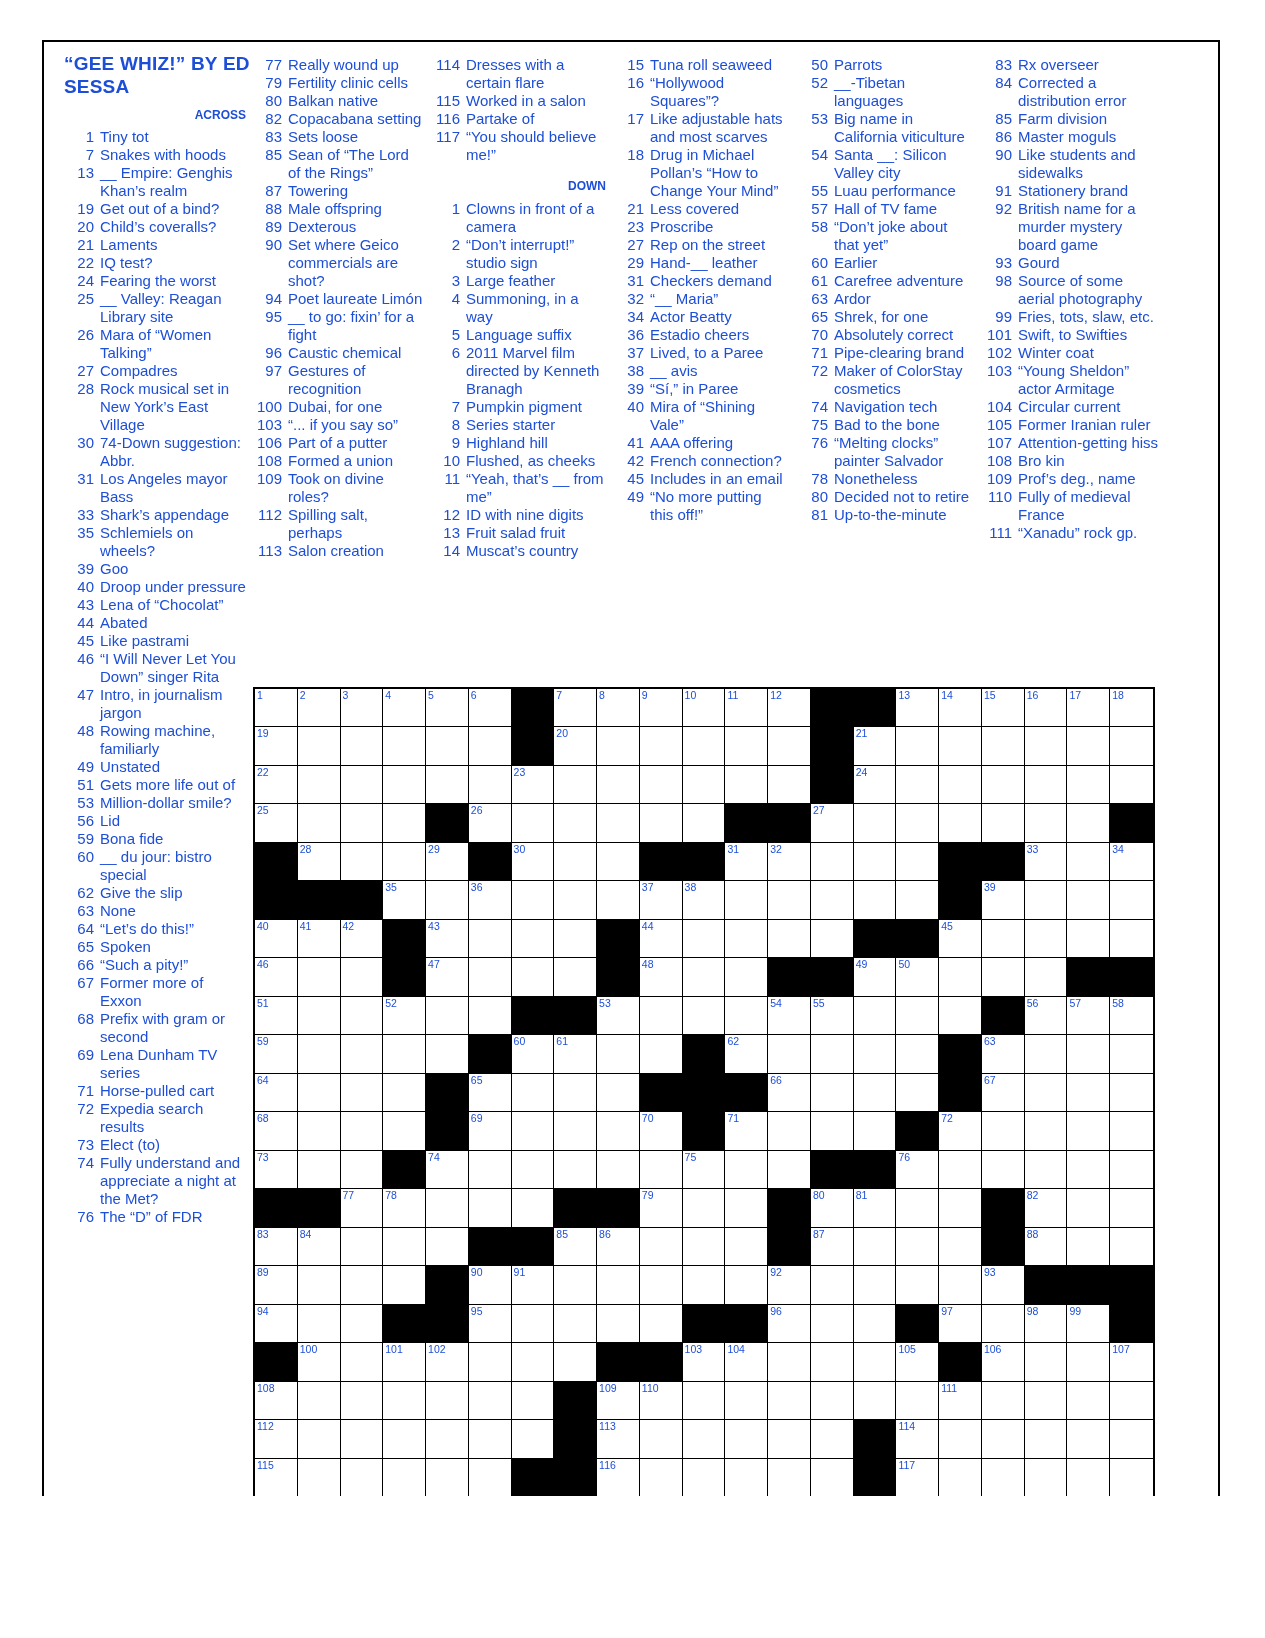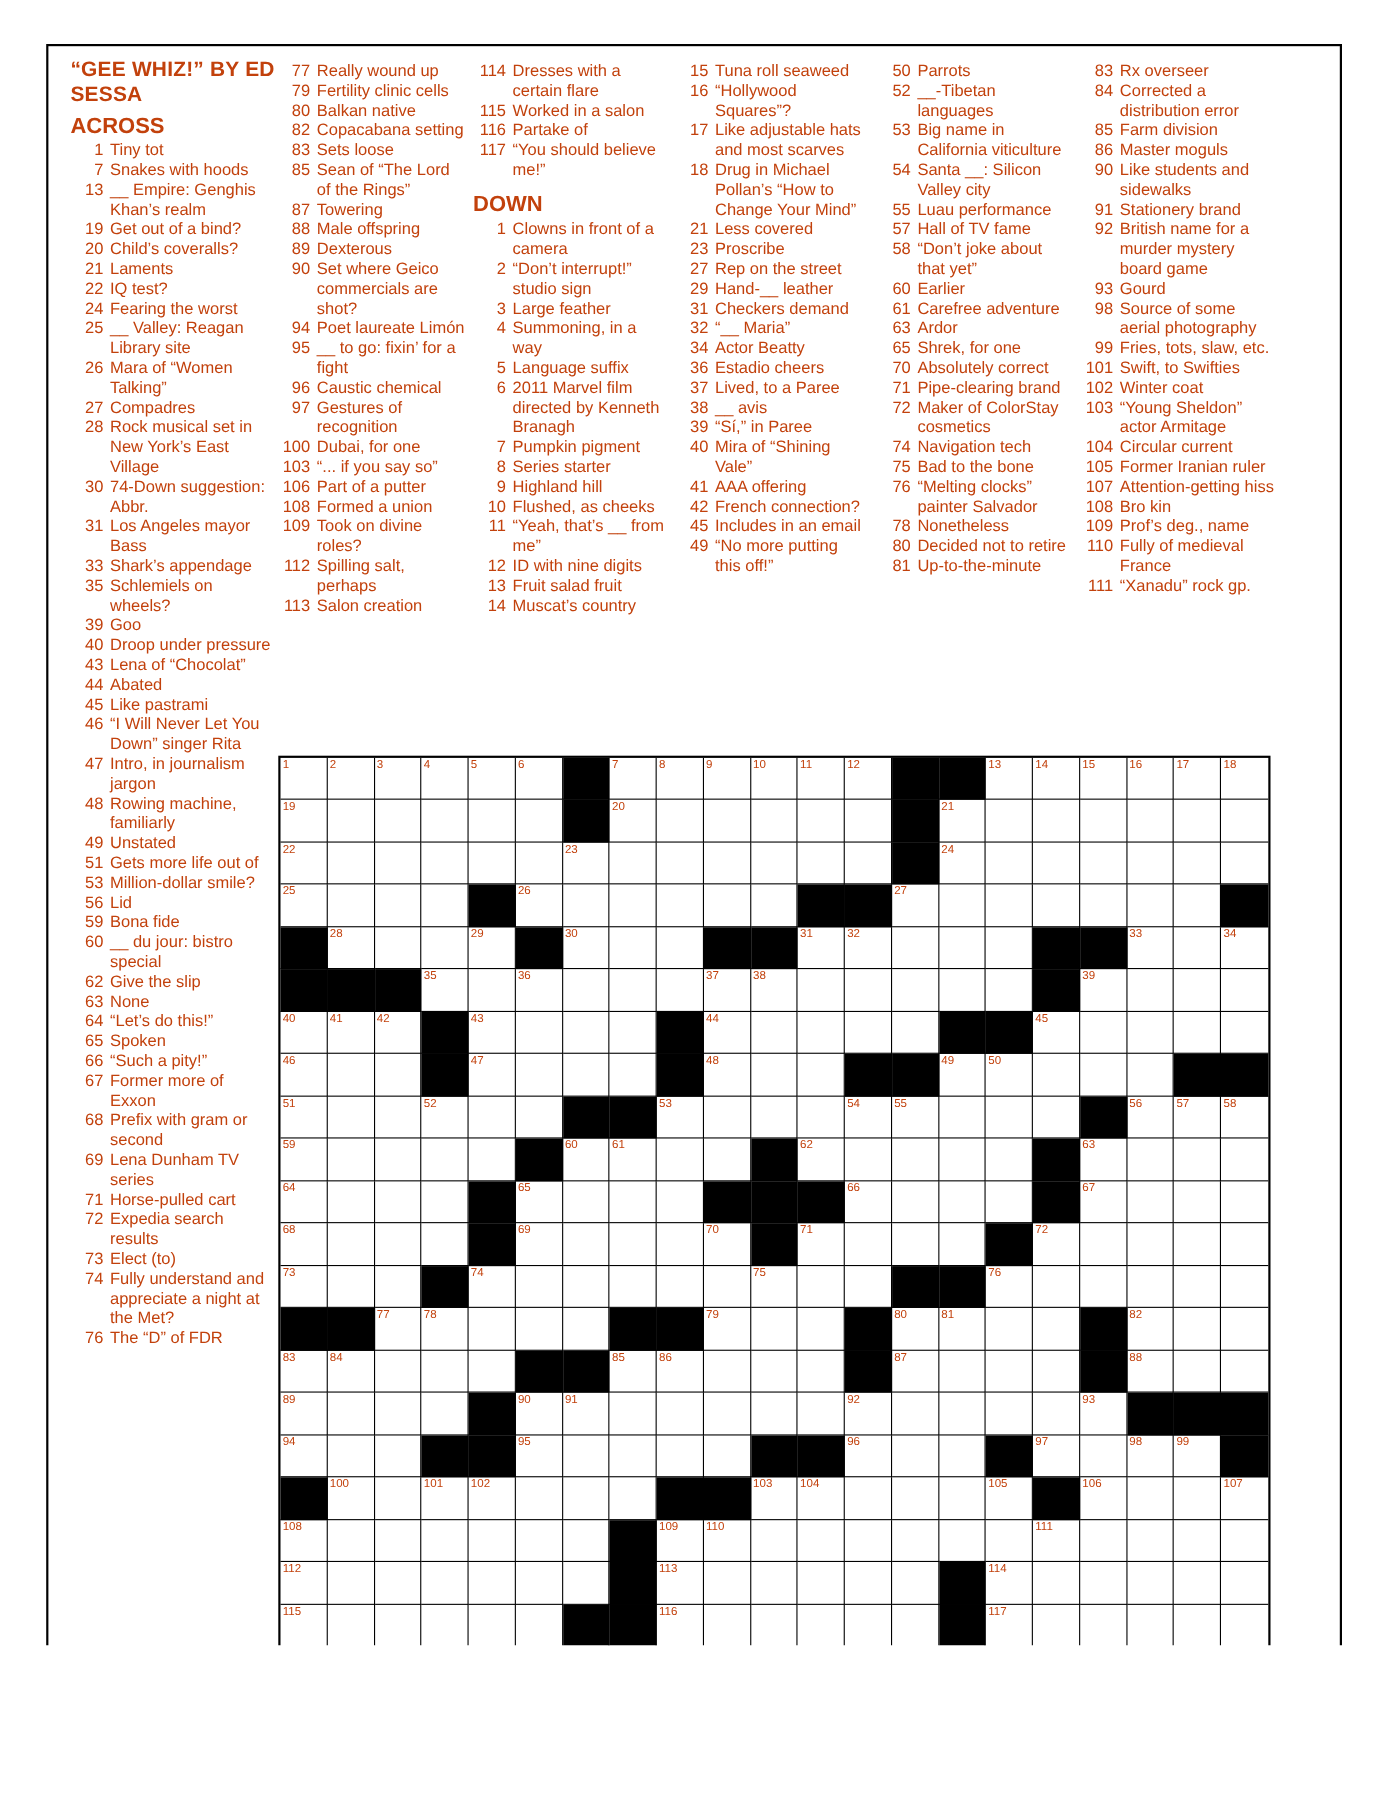--- a/index.html
+++ b/index.html
@@ -1,22 +1,22 @@
 <!DOCTYPE html>
 <html><head>
 <meta charset="utf-8">
 <style>
   html,body{margin:0;padding:0;background:#fff;}
   .page{position:relative;width:1265px;height:1496px;background:#fff;
-        font-family:"Liberation Sans",sans-serif;color:#c2410c;overflow:hidden;}
+        font-family:"Liberation Sans",sans-serif;color:#1d4ed8;overflow:hidden;}
   .frame{position:absolute;left:42px;top:40px;width:1178px;height:1556px;
          border:2px solid #000;box-sizing:border-box;}
   .title{position:absolute;left:64px;top:52px;width:190px;font-size:19px;
          font-weight:bold;line-height:23px;letter-spacing:.2px;}
-  .heading{font-size:20px;font-weight:bold;text-align:left;margin:0 0 4px 0;}
+  .heading{font-size:12px;font-weight:bold;text-align:right;margin:0 0 4px 0;}
   .clue-col{position:absolute;font-size:15px;line-height:18px;}
   .col1{left:64px;top:106px;width:182px;}
   .col2{left:252px;top:56px;width:172px;}
   .col3{left:430px;top:56px;width:176px;}
   .col4{left:614px;top:56px;width:172px;}
   .col5{left:798px;top:56px;width:174px;}
   .col6{left:982px;top:56px;width:178px;}
   .clue{display:flex;}
   .cnum{flex:none;width:30px;text-align:right;margin-right:6px;}
   .ctxt{flex:1;}

